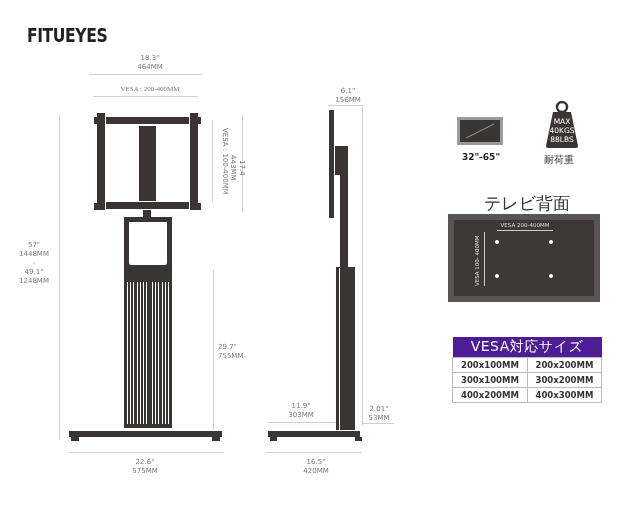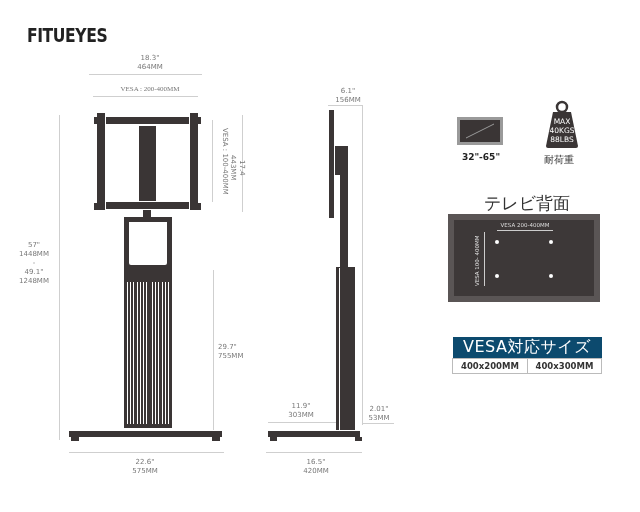--- a/index.html
+++ b/index.html
@@ -5,21 +5,21 @@
   html, body { margin: 0; padding: 0; background: #ffffff; }
   body { width: 640px; height: 512px; position: relative; overflow: hidden; font-family: "Liberation Sans", sans-serif; color: #333; }
   .abs { position: absolute; }
   .dark { background: #3a3535; }
   .line { background: #cfcfcf; }
   .dim { font-size: 7px; color: #777; text-align: center; line-height: 9px; font-family: "DejaVu Sans", sans-serif; }
   .logo { font-family: "DejaVu Sans", sans-serif; font-weight: bold; font-size: 19px; letter-spacing: -0.5px; color: #222; transform: scaleX(0.82); transform-origin: left; }
   .logo b { font-weight: 900; }
   .vert { writing-mode: vertical-rl; }
   .vtable { border-collapse: collapse; position: absolute; left: 452px; top: 337px; width: 150px; font-family: "DejaVu Sans", sans-serif; }
-  .vtable th { background: #0c4a6e; color: #fff; font-size: 16px; font-weight: normal; height: 20px; padding: 0; letter-spacing: 0.5px; }
+  .vtable th { background: #4c1d95; color: #fff; font-size: 14px; font-weight: normal; height: 20px; padding: 0; letter-spacing: 0.5px; }
   .vtable td { border: 1px solid #bbb; font-size: 8.5px; font-weight: bold; color: #333; height: 14px; padding: 0 0 0 8px; width: 50%; }
   .dot { position: absolute; width: 4px; height: 4px; background: #fff; border-radius: 50%; }
 </style>
 </head>
 <body>
 
 <div class="abs logo" style="left:27px; top:24px;">
   <span>FITU</span><b>EYES</b>
 </div>
 
@@ -158,17 +158,25 @@
   <div class="dot" style="left:495px; top:274px;"></div>
   <div class="dot" style="left:549px; top:274px;"></div>
 </div>
 
 <table class="vtable">
   <tbody>
       <tr>
         <th colspan="2">VESA対応サイズ</th>
       </tr>
   <tr>
+        <td>200x100MM</td>
+        <td>200x200MM</td>
+      </tr>
+  <tr>
+        <td>300x100MM</td>
+        <td>300x200MM</td>
+      </tr>
+  <tr>
         <td>400x200MM</td>
         <td>400x300MM</td>
       </tr>
 </tbody>
   </table>
 
 </body></html>

